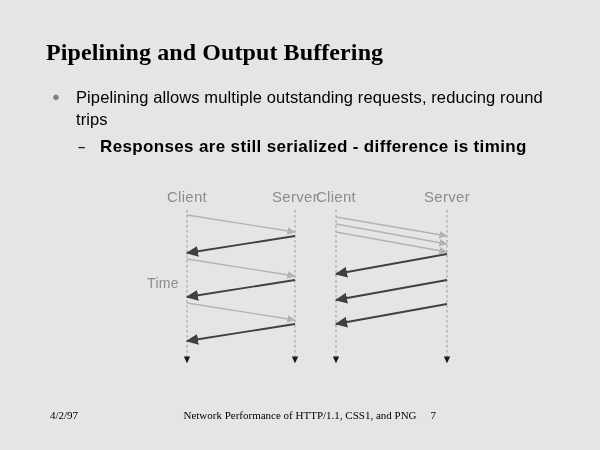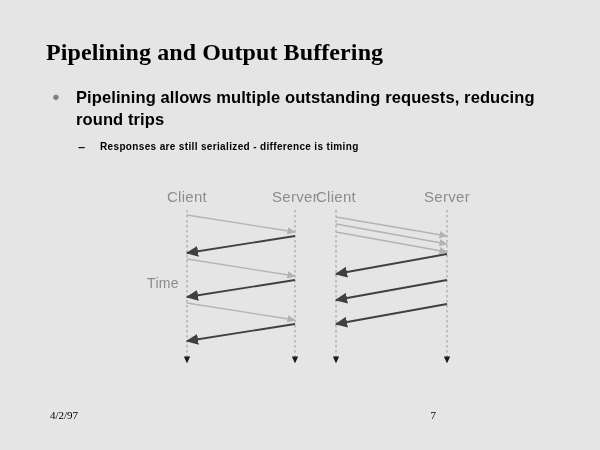--- a/index.html
+++ b/index.html
@@ -50,41 +50,41 @@
   }
   .l1 .bullet-marker {
     width: 24px;
     font-size: 13px;
     line-height: 22px;
     text-align: left;
     padding-left: 2px;
   }
   .l1 .bullet-text {
     font-family: "Liberation Sans", sans-serif;
-    font-weight: bold;
+    font-weight: normal;
     font-size: 16.5px;
     line-height: 22px;
     color: #000000;
     letter-spacing: 0.1px;
   }
   .sub-wrap {
     margin-top: 8px;
     padding-left: 28px;
   }
   .l2 .bullet-marker {
     width: 22px;
     font-size: 13px;
     line-height: 18px;
     color: #1a1a1a;
     font-weight: bold;
   }
   .l2 .bullet-text {
     font-family: "Liberation Sans", sans-serif;
     font-weight: bold;
-    font-size: 10px;
+    font-size: 17px;
     line-height: 18px;
     color: #000000;
     letter-spacing: 0.35px;
     text-align: center;
   }
 
   
   #diagram {
     position: absolute;
     left: 0px;
@@ -201,16 +201,17 @@
           <text x="409" y="26" text-anchor="middle" class="lane-label">Server</text>
         </g>
       <g id="time-label-group">
           <text x="125" y="112" text-anchor="middle" class="axis-label">Time</text>
         </g>
     </svg>
   </div>
 
   <div id="footer">
     <span id="footer-date">4/2/97</span>
+    <span id="footer-center">Network Performance of HTTP/1.1, CSS1, and PNG</span>
     <span id="footer-page">7</span>
   </div>
 
 </div>
 
 </body></html>

